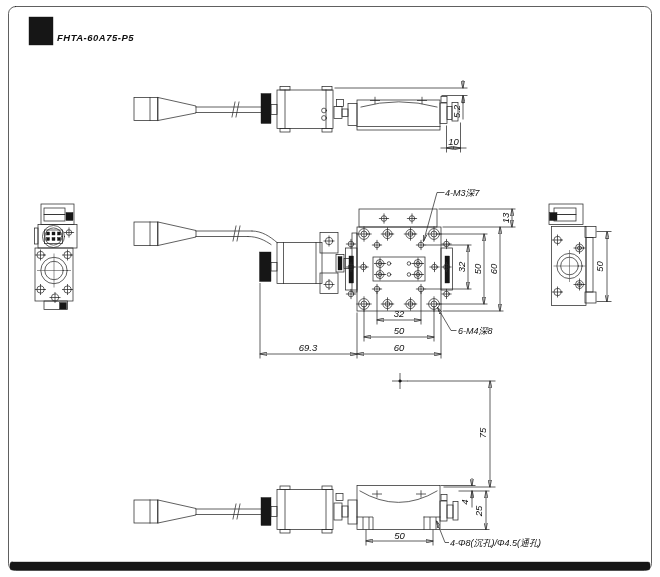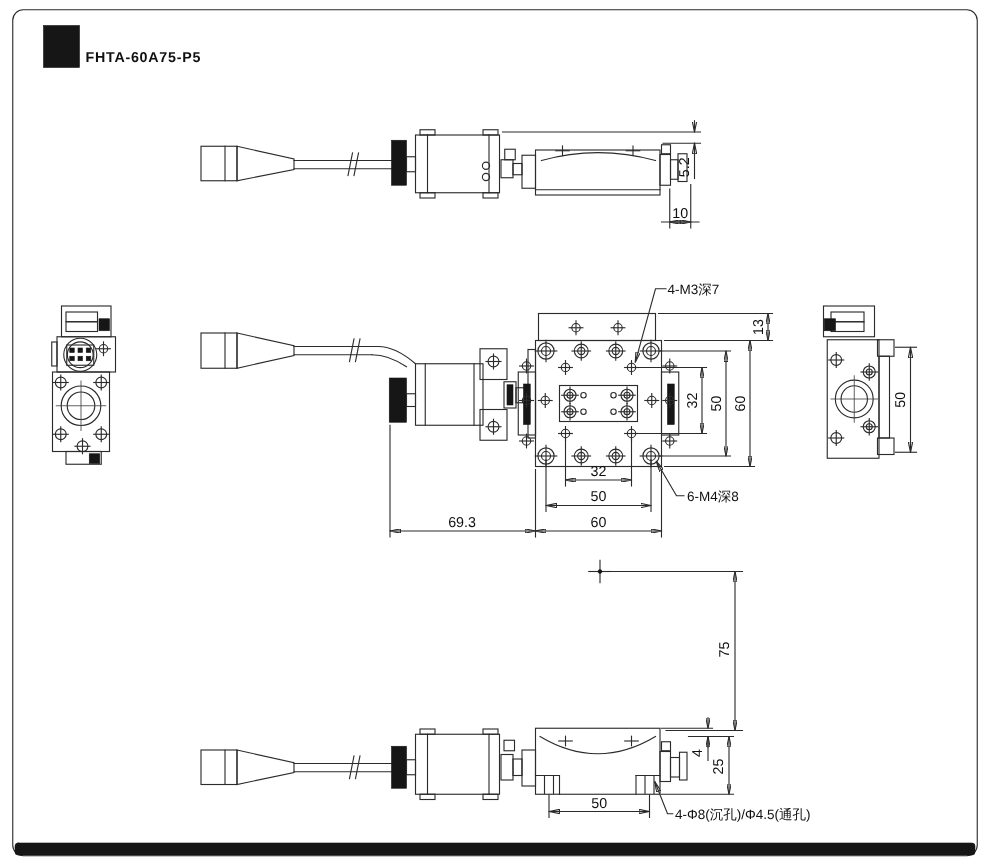--- a/index.html
+++ b/index.html
@@ -1,16 +1,16 @@
 <!DOCTYPE html>
 <html><head>
 <meta charset="utf-8">
 <style>
   html,body{margin:0;padding:0;background:#fff;}
-  .wrap{width:660px;height:577px;position:relative;background:#fff;font-family:"Liberation Sans",sans-serif;}
+  .wrap{width:660px;height:577px;position:relative;background:#fff;font-family:"Liberation Sans",sans-serif;font-style:italic;}
   svg{display:block}
   .g line,.g rect,.g circle,.g path,.g polyline,.g polygon,.g use{stroke:#2b2b2b;stroke-width:.75;fill:none;stroke-linecap:square;}
   .g .fd{fill:#161616;stroke:#161616;stroke-width:.4;}
   .g .dim{stroke:#404040;stroke-width:.55;}
   .g text{stroke:none;fill:#101010;font-family:"Liberation Sans",sans-serif;font-size:9.5px;}
   .g text.callout{font-size:9px;}
   .ttl{stroke:none;fill:#000;font-family:"Liberation Sans",sans-serif;font-size:29px;font-weight:bold;letter-spacing:.5px;}
 </style>
 </head>
 <body>

